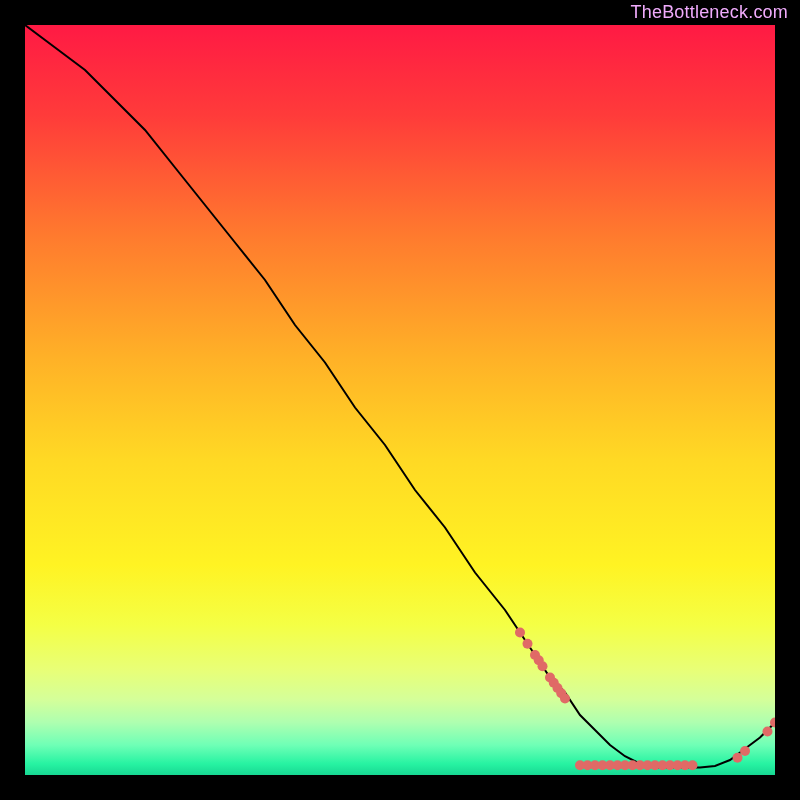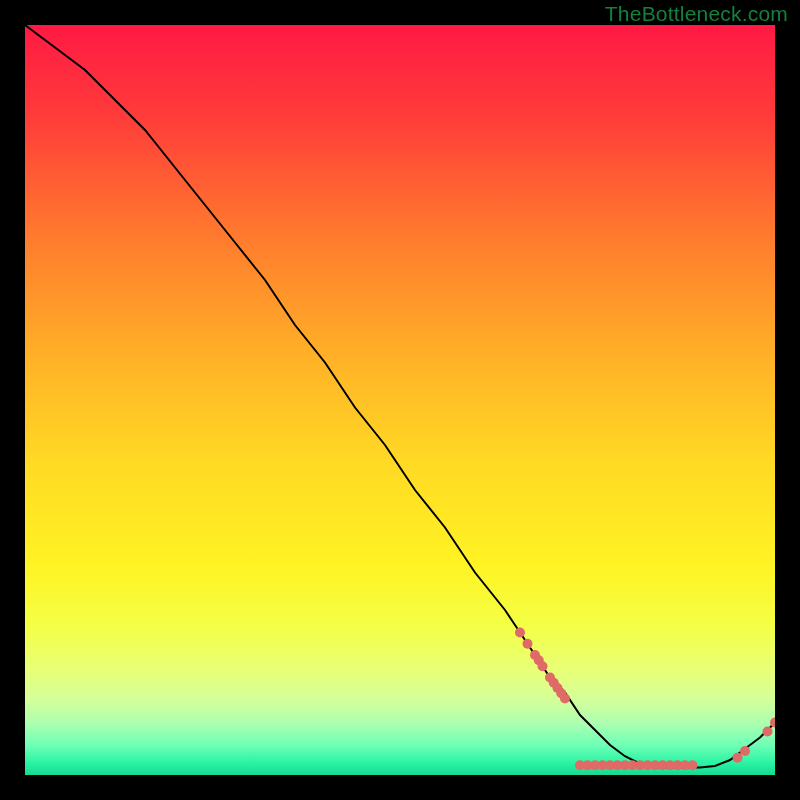--- a/index.html
+++ b/index.html
@@ -23,22 +23,22 @@
     position: absolute;
     left: 25px;
     top: 25px;
     width: 750px;
     height: 750px;
   }
   .watermark {
     position: absolute;
     top: 2px;
     right: 12px;
-    color: #15803d;
-    font-size: 21px;
+    color: #f0abfc;
+    font-size: 18px;
     font-weight: 500;
     letter-spacing: 0.2px;
   }
   svg { display: block; }
 </style>
 </head>
 <body>
 
 <div class="frame">
   <div class="watermark">TheBottleneck.com</div>

